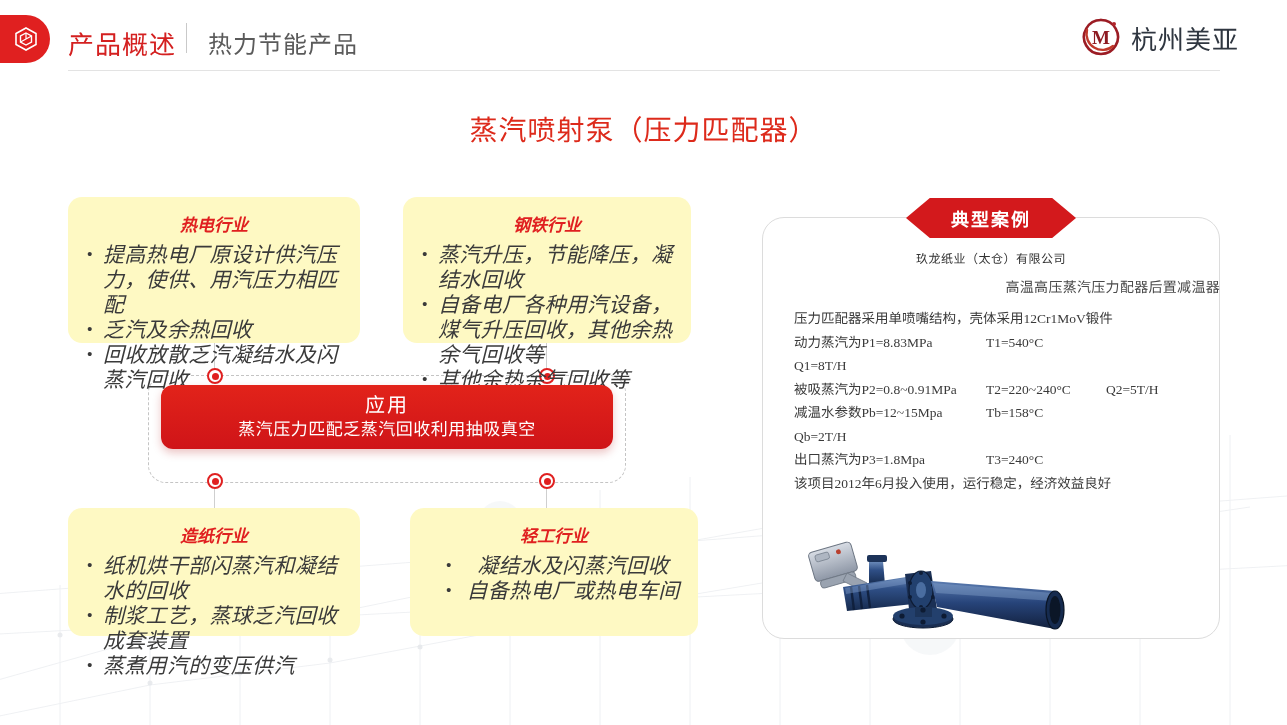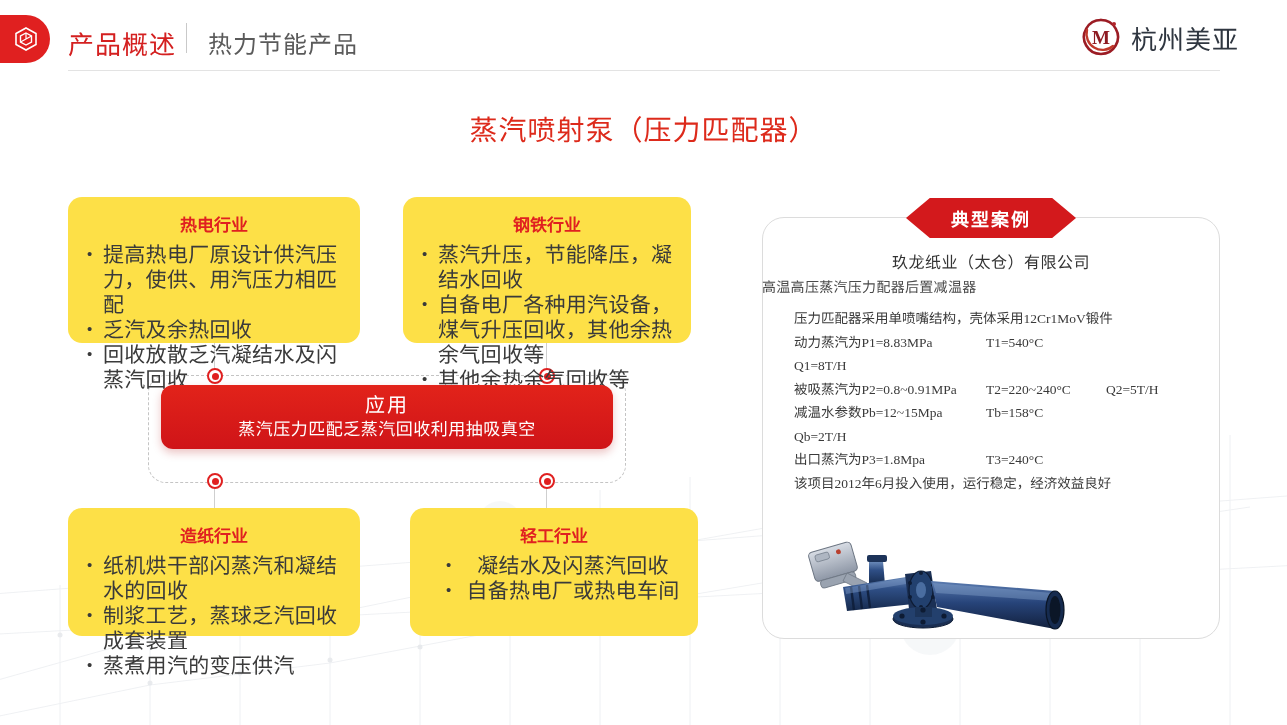--- a/index.html
+++ b/index.html
@@ -114,23 +114,24 @@
     font-size: 28px;
     color: #dd2a1b;
     letter-spacing: 1px;
   }
 
   
   .diagram { position: absolute; left: 0; top: 0; width: 740px; height: 725px; }
 
   .infobox {
     position: absolute;
-    background: #fde047;
+    background: #fef9c3;
     border-radius: 14px;
     padding: 14px 14px 16px 14px;
+    font-style: italic;
   }
   .box-tl { left: 68px;  top: 197px; width: 292px; height: 146px; }
   .box-tr { left: 403px; top: 197px; width: 288px; height: 146px; }
   .box-bl { left: 68px;  top: 508px; width: 292px; height: 128px; }
   .box-br { left: 410px; top: 508px; width: 288px; height: 128px; }
 
   .box-head {
     text-align: center;
     font-size: 17px;
     color: #e02020;
@@ -258,30 +259,30 @@
   }
   .ribbon-arrow-l { left: 916px; border-right: 12px solid #ffffff; }
   .ribbon-arrow-r { left: 1048px; border-left: 12px solid #ffffff; }
 
   .case-title {
     position: absolute;
     left: 762px;
     top: 249px;
     width: 458px;
     text-align: center;
-    font-size: 16px;
+    font-size: 12px;
     color: #333333;
     letter-spacing: .5px;
   }
   .case-subtitle {
     position: absolute;
     left: 762px;
     top: 276px;
     width: 458px;
-    text-align: left;
+    text-align: right;
     font-size: 14px;
     color: #4a4a4a;
     letter-spacing: .3px;
   }
 
   .spectable {
     position: absolute;
     left: 794px;
     top: 307px;
     width: 400px;

